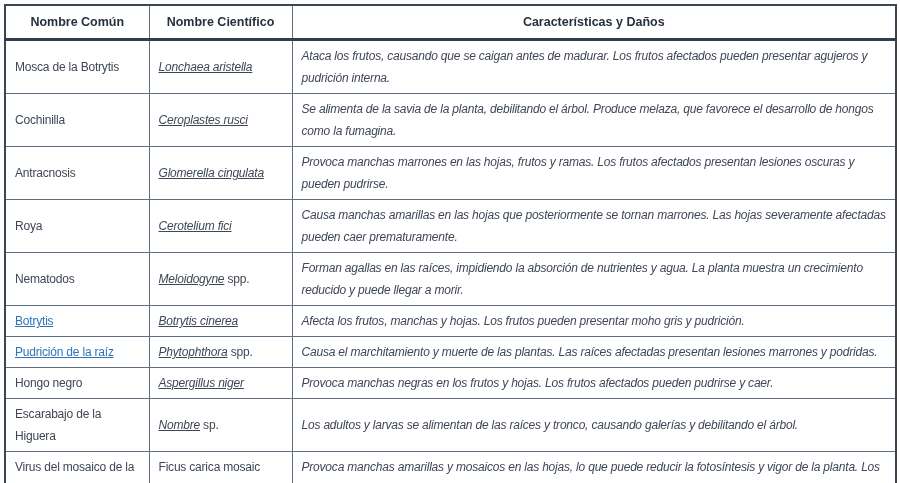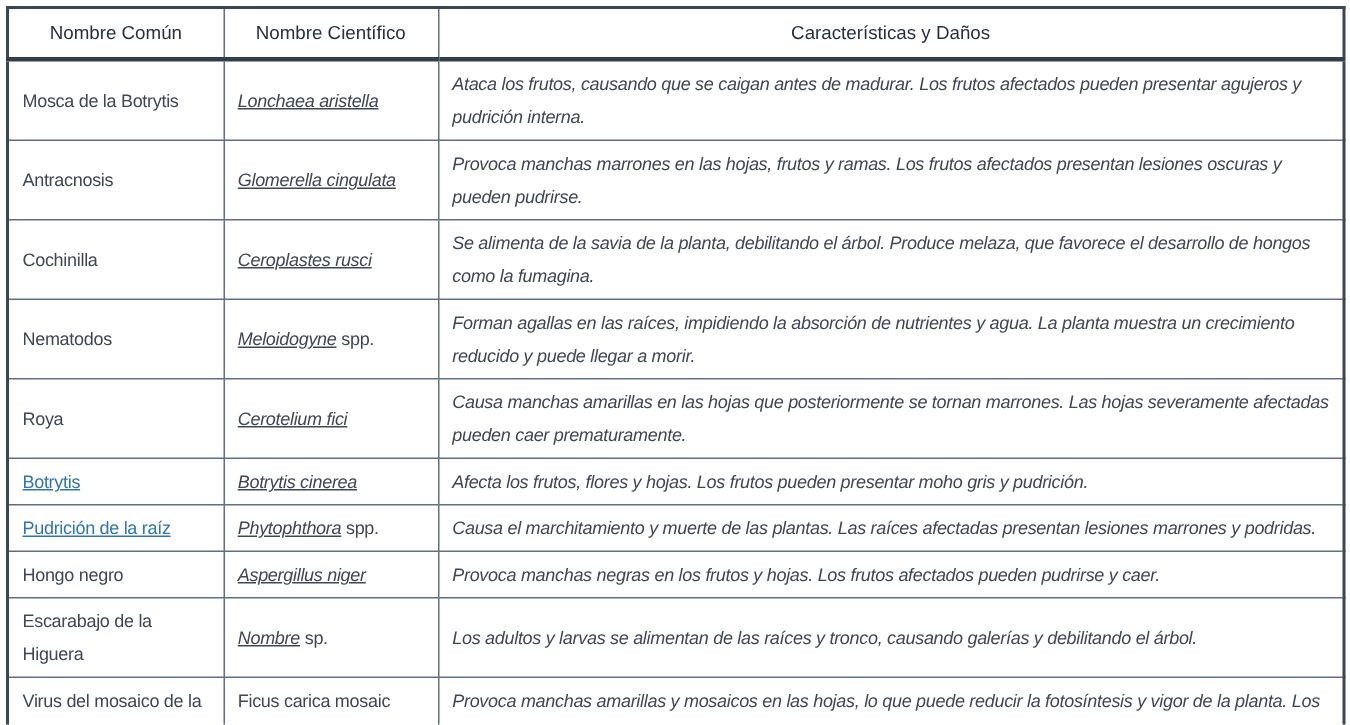--- a/index.html
+++ b/index.html
@@ -19,21 +19,21 @@
     width: 893px;
     table-layout: fixed;
     border: 2px solid #3a4654;
   }
   table.pests col.c1 { width: 144px; }
   table.pests col.c2 { width: 143px; }
   table.pests th {
     border: 1px solid #5f6e80;
     border-bottom: 3px solid #333e4c;
     font-size: 12.5px;
-    font-weight: normal;
+    font-weight: bold;
     color: #25313f;
     text-align: center;
     height: 28px;
     padding: 2px 6px;
   }
   table.pests td {
     border: 1px solid #5f6e80;
     font-size: 12px;
     letter-spacing: -0.2px;
     color: #3f4754;
@@ -69,43 +69,43 @@
         <th>Características y Daños</th>
       </tr>
     </thead>
     <tbody id="table-body">
         <tr class="two-line">
           <td>Mosca de la Botrytis</td>
           <td><i class="sci">Lonchaea aristella</i></td>
           <td class="desc">Ataca los frutos, causando que se caigan antes de madurar. Los frutos afectados pueden presentar agujeros y pudrición interna.</td>
         </tr>
         <tr class="two-line">
+          <td>Cochinilla</td>
+          <td><i class="sci">Ceroplastes rusci</i></td>
+          <td class="desc">Se alimenta de la savia de la planta, debilitando el árbol. Produce melaza, que favorece el desarrollo de hongos como la fumagina.</td>
+        </tr>
+        <tr class="two-line">
           <td>Antracnosis</td>
           <td><i class="sci">Glomerella cingulata</i></td>
           <td class="desc">Provoca manchas marrones en las hojas, frutos y ramas. Los frutos afectados presentan lesiones oscuras y pueden pudrirse.</td>
         </tr>
         <tr class="two-line">
-          <td>Cochinilla</td>
-          <td><i class="sci">Ceroplastes rusci</i></td>
-          <td class="desc">Se alimenta de la savia de la planta, debilitando el árbol. Produce melaza, que favorece el desarrollo de hongos como la fumagina.</td>
+          <td>Roya</td>
+          <td><i class="sci">Cerotelium fici</i></td>
+          <td class="desc">Causa manchas amarillas en las hojas que posteriormente se tornan marrones. Las hojas severamente afectadas pueden caer prematuramente.</td>
         </tr>
         <tr class="two-line">
           <td>Nematodos</td>
           <td><i class="sci">Meloidogyne</i> spp.</td>
           <td class="desc">Forman agallas en las raíces, impidiendo la absorción de nutrientes y agua. La planta muestra un crecimiento reducido y puede llegar a morir.</td>
         </tr>
-        <tr class="two-line">
-          <td>Roya</td>
-          <td><i class="sci">Cerotelium fici</i></td>
-          <td class="desc">Causa manchas amarillas en las hojas que posteriormente se tornan marrones. Las hojas severamente afectadas pueden caer prematuramente.</td>
-        </tr>
         <tr class="one-line">
           <td><a class="common-link" href="#">Botrytis</a></td>
           <td><i class="sci">Botrytis cinerea</i></td>
-          <td class="desc">Afecta los frutos, flores y hojas. Los frutos pueden presentar moho gris y pudrición.</td>
+          <td class="desc">Afecta los frutos, manchas y hojas. Los frutos pueden presentar moho gris y pudrición.</td>
         </tr>
         <tr class="one-line">
           <td><a class="common-link" href="#">Pudrición de la raíz</a></td>
           <td><i class="sci">Phytophthora</i> spp.</td>
           <td class="desc">Causa el marchitamiento y muerte de las plantas. Las raíces afectadas presentan lesiones marrones y podridas.</td>
         </tr>
         <tr class="one-line">
           <td>Hongo negro</td>
           <td><i class="sci">Aspergillus niger</i></td>
           <td class="desc">Provoca manchas negras en los frutos y hojas. Los frutos afectados pueden pudrirse y caer.</td>

